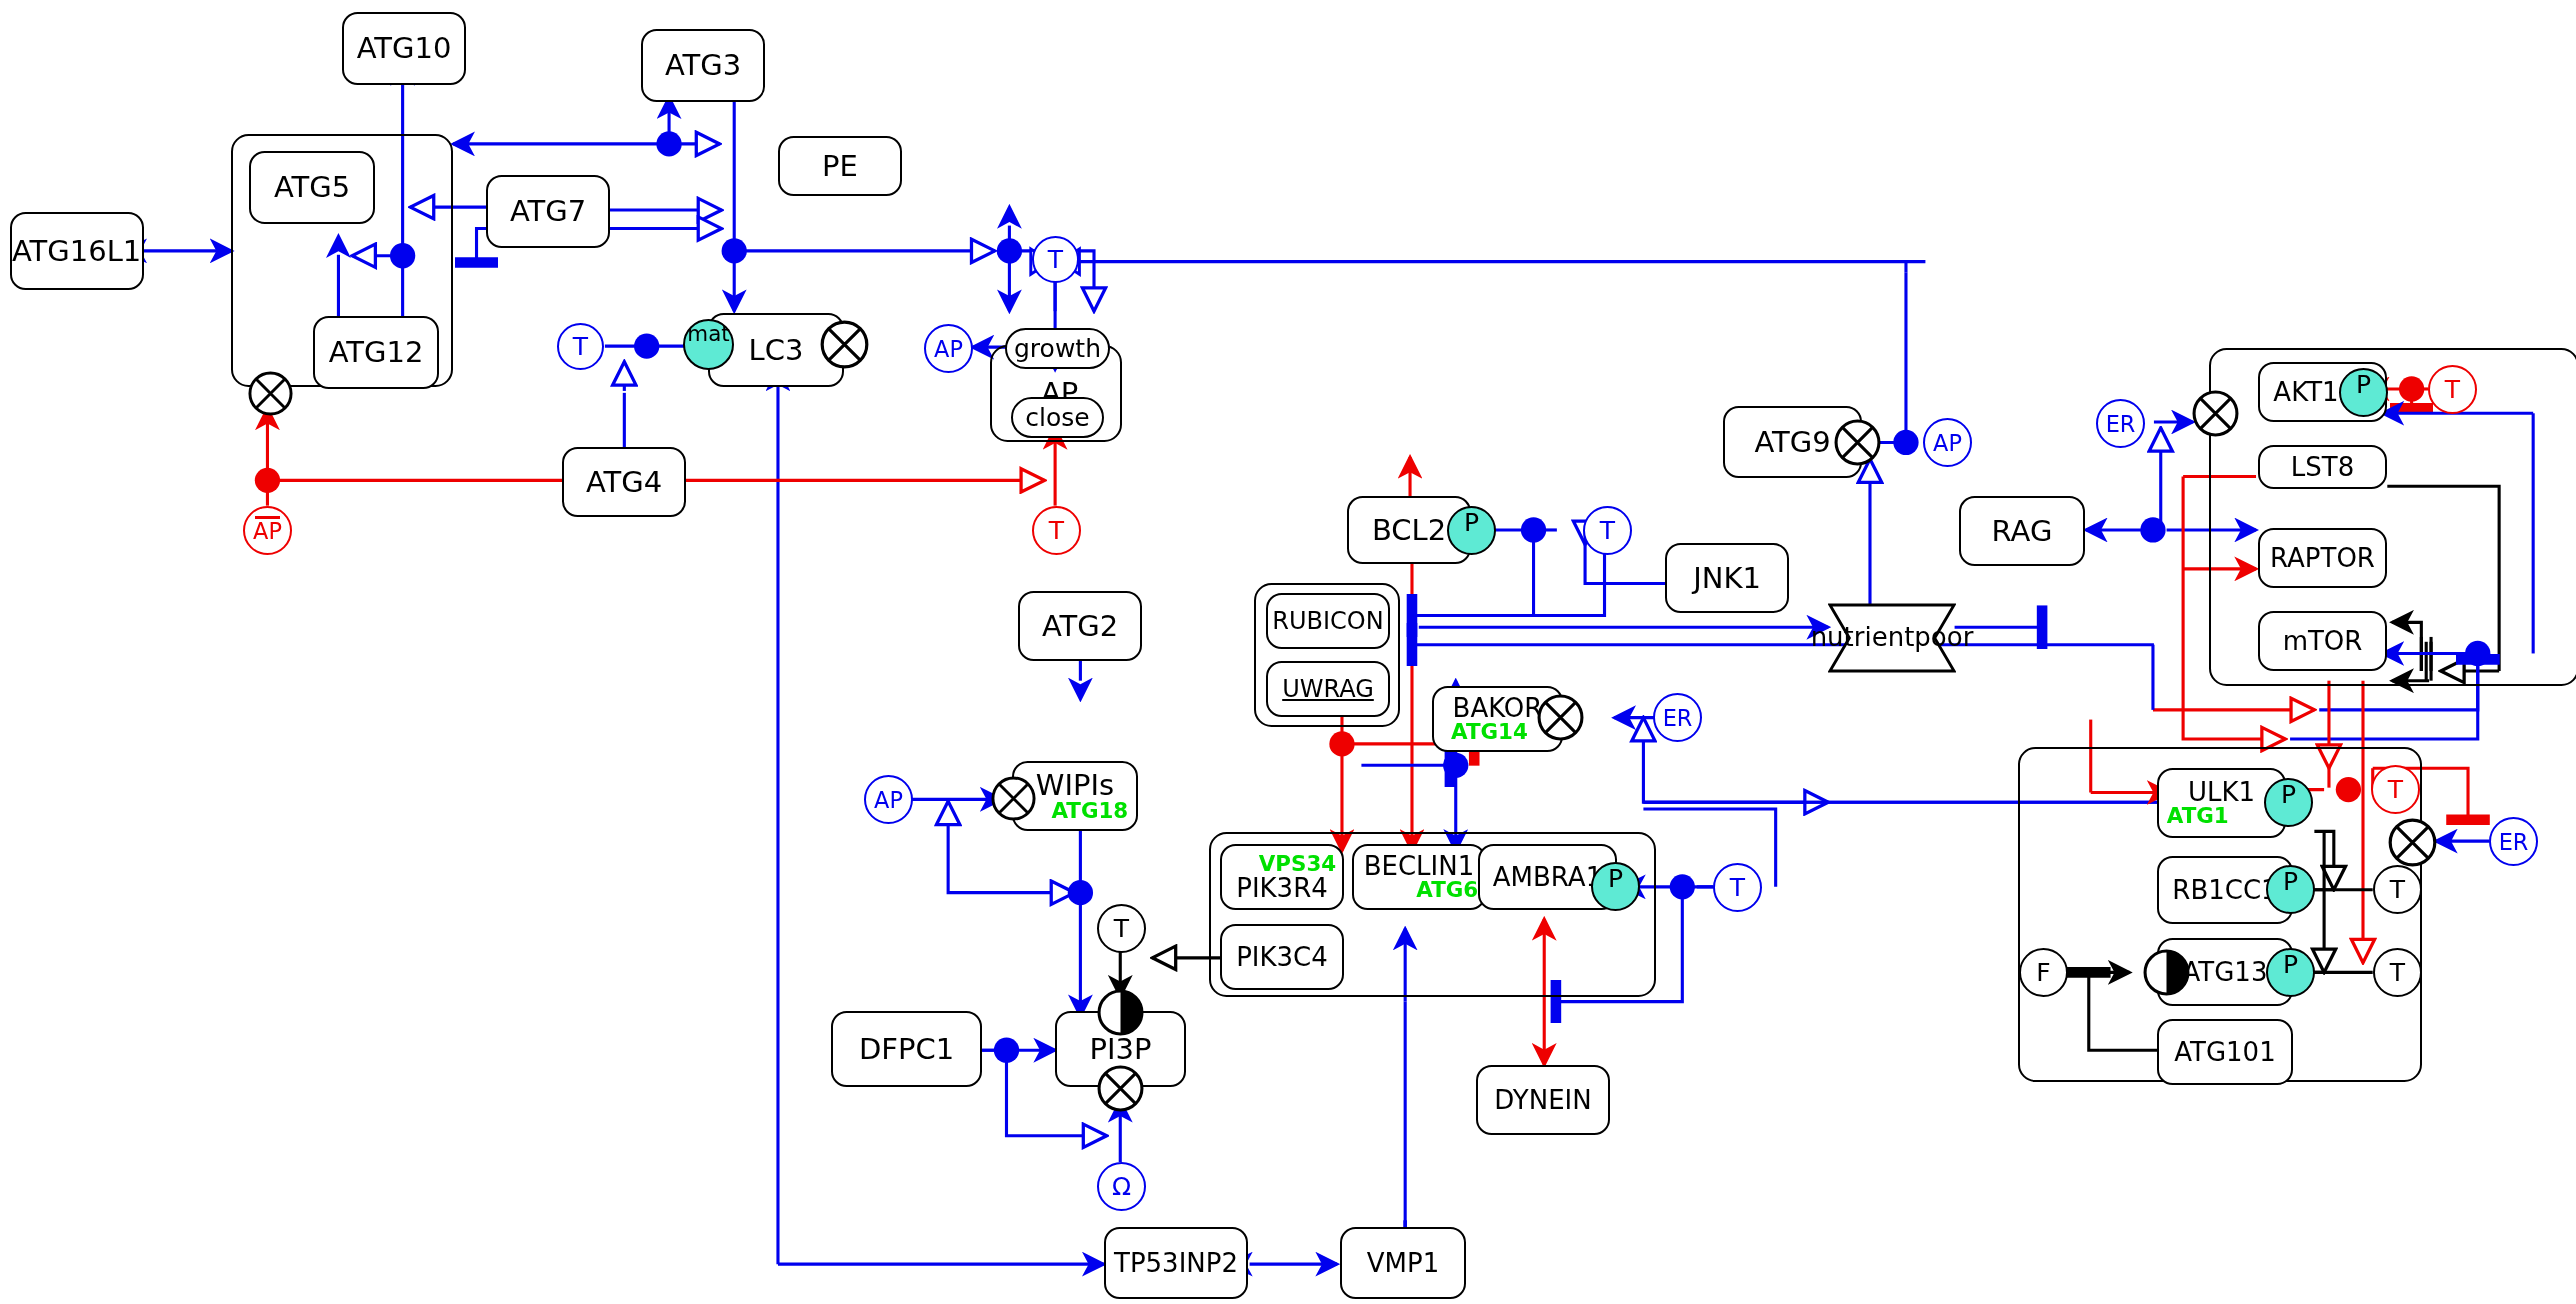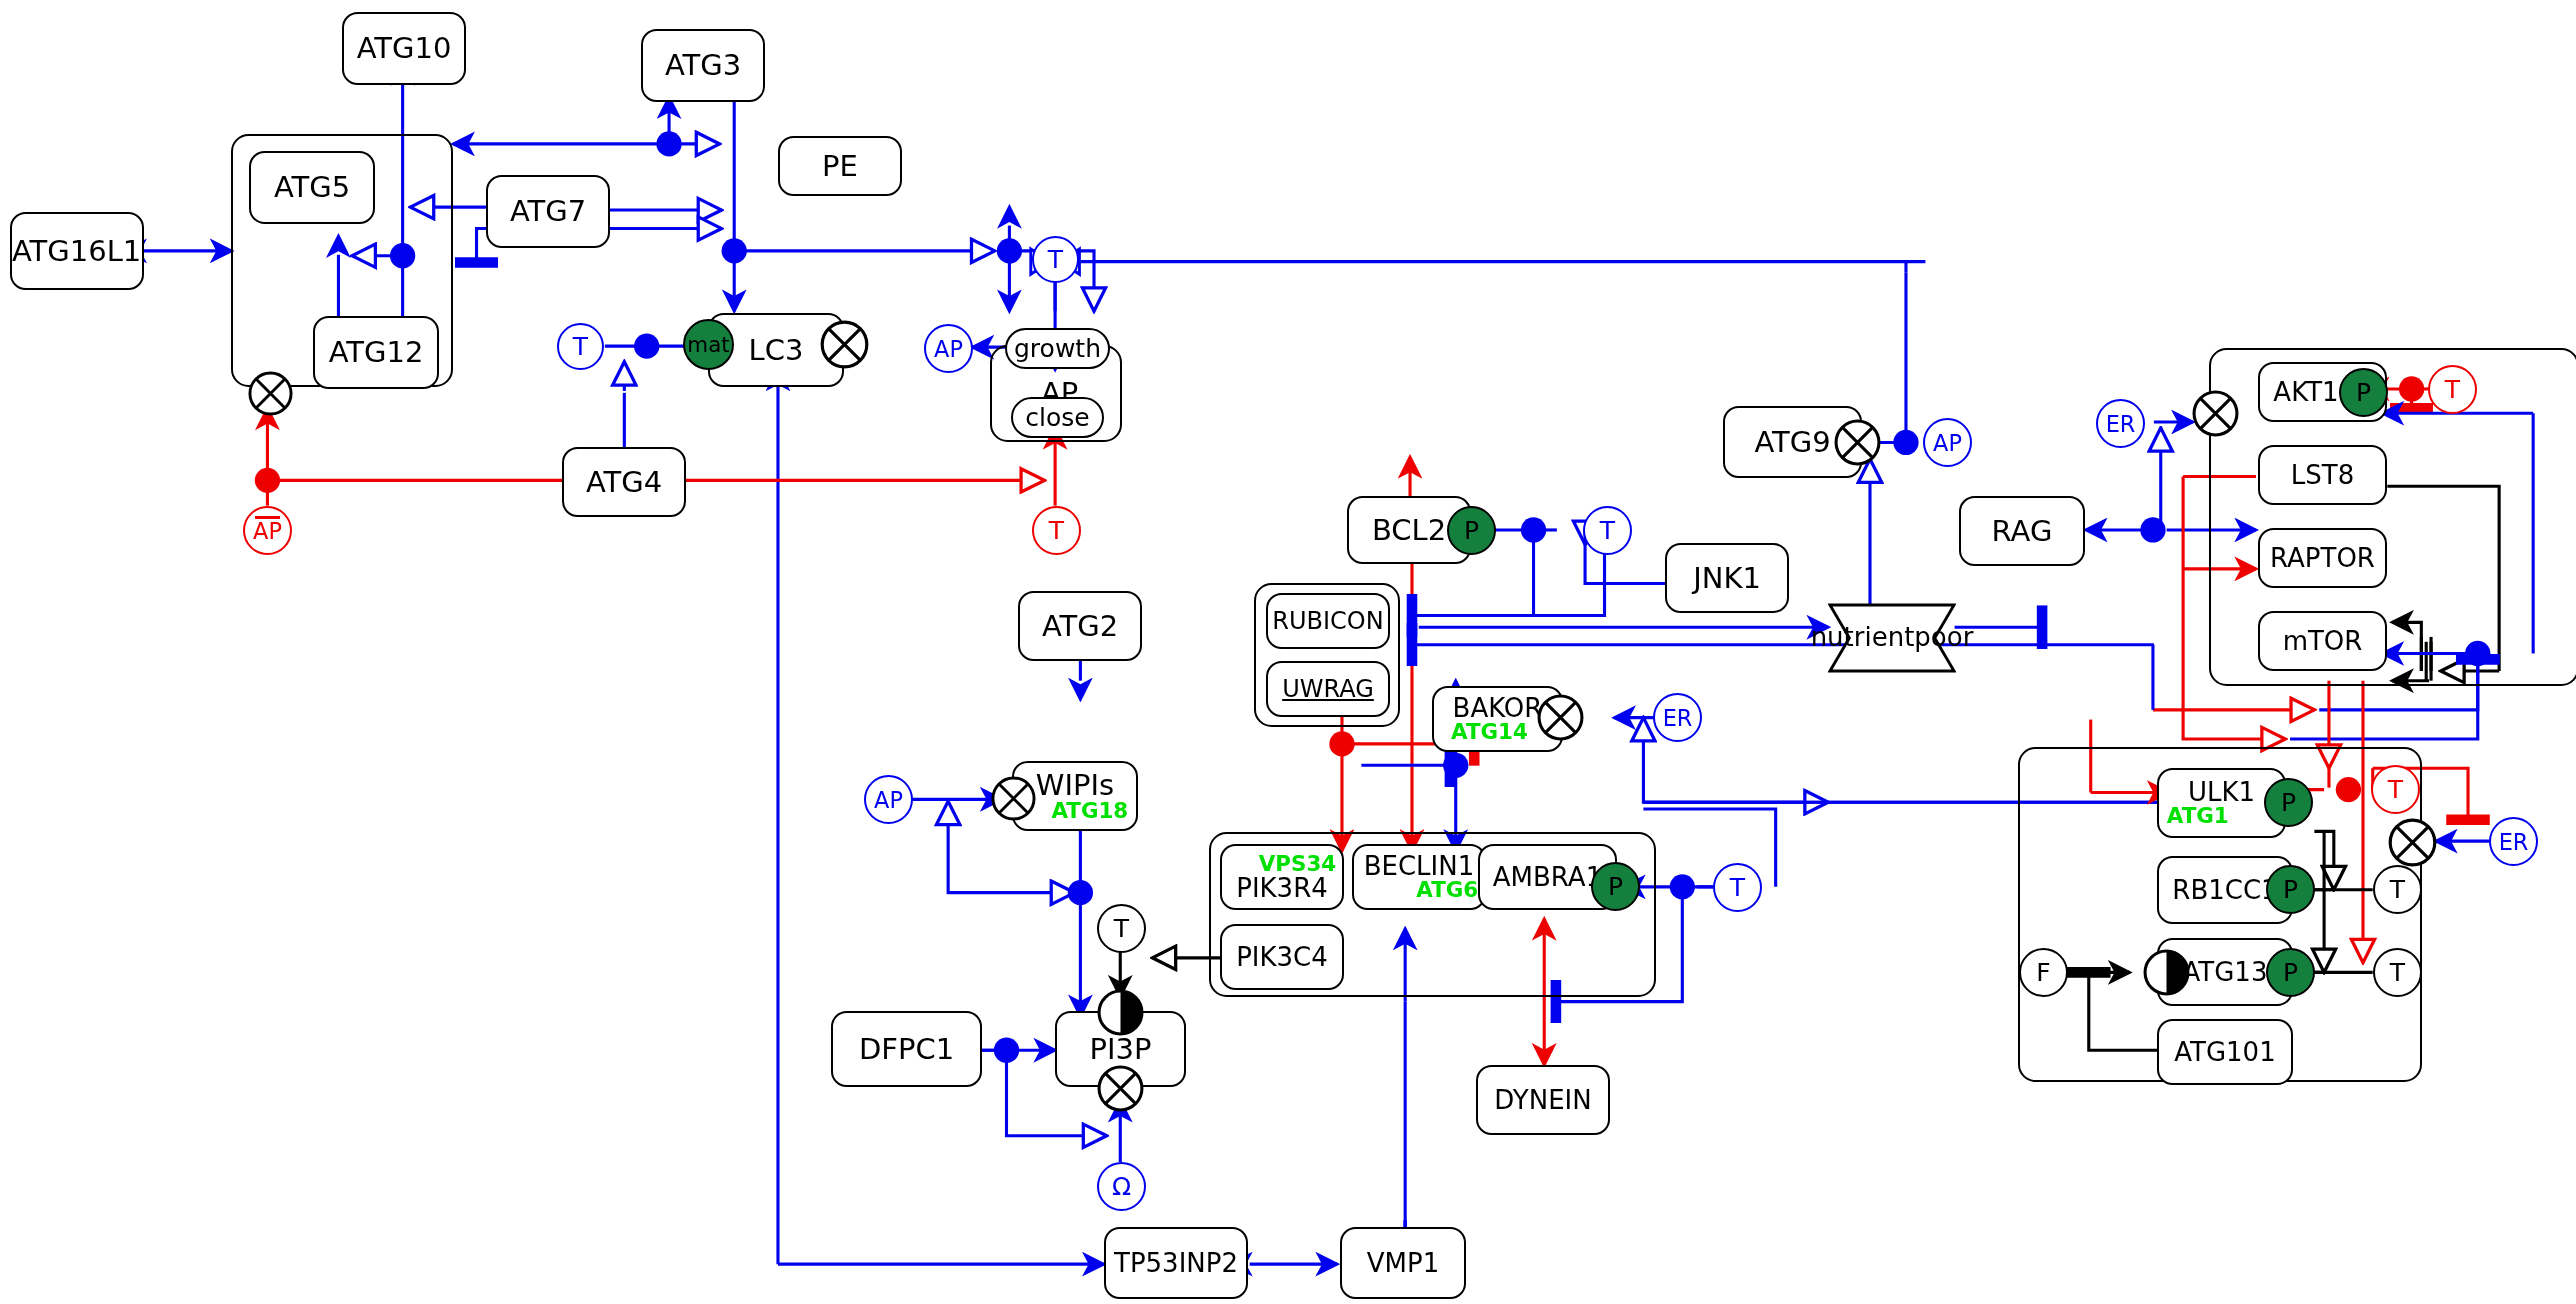--- a/index.html
+++ b/index.html
@@ -4,22 +4,22 @@
 <style>
   html,body{margin:0;padding:0;background:#ffffff;}
   body{font-family:"DejaVu Sans","Liberation Sans",sans-serif;}
   #canvas{position:relative;width:2576px;height:1304px;background:#fff;overflow:hidden;}
   svg#wires{position:absolute;left:0;top:0;width:2576px;height:1304px;}
   .node{position:absolute;box-sizing:border-box;border:2.9px solid #000;border-radius:15.6px;background:#fff;
         display:flex;align-items:center;justify-content:center;flex-direction:column;}
   .node .lbl{font-size:29px;color:#000;line-height:1;}
   .node .alias{font-size:21.4px;color:#00e000;font-weight:bold;line-height:1;}
   .cplx{position:absolute;box-sizing:border-box;border:2.9px solid #000;border-radius:17.5px;background:transparent;}
-  .badge{position:absolute;box-sizing:border-box;border:2.9px solid #000;border-radius:50%;background:#15803d;
-         display:flex;align-items:center;justify-content:center;font-size:25px;color:#000;z-index:6;}
+  .badge{position:absolute;box-sizing:border-box;border:2.9px solid #000;border-radius:50%;background:#5eead4;
+         display:flex;align-items:flex-start;justify-content:center;font-size:25px;color:#000;z-index:6;}
   .tag{position:absolute;box-sizing:border-box;border:2.9px solid #0000ee;border-radius:50%;background:#fff;
        display:flex;align-items:center;justify-content:center;font-size:25px;color:#0000ee;z-index:6;}
   .tag.red{border-color:#ee0000;color:#ee0000;}
   .tagk{position:absolute;box-sizing:border-box;border:2.9px solid #000;border-radius:50%;background:#fff;
        display:flex;align-items:center;justify-content:center;font-size:25px;color:#000;z-index:6;}
   .ovl{position:relative;}
   .ovl::before{content:"";position:absolute;left:1.9px;right:1.9px;top:-1.9px;height:2.9px;background:#ee0000;}
   .stadium{position:absolute;box-sizing:border-box;border:2.9px solid #000;border-radius:971px;background:#fff;
        display:flex;align-items:center;justify-content:center;font-size:27px;color:#000;z-index:5;}
   .plain{position:absolute;font-size:29px;color:#000;}
@@ -428,21 +428,21 @@
   <span class="lbl">RAG</span>
 </div>
 
 <div class="cplx" style="left:2209px;top:348px;width:370px;height:338px;"></div>
 <div class="node" style="left:2258px;top:362px;width:129px;height:60px;">
   <span class="lbl" style="font-size:26px;">AKT1S1</span>
 </div>
 <div class="badge" style="left:2339px;top:368px;width:49px;height:49px;">
   <span>P</span>
 </div>
-<div class="node" style="left:2258px;top:445px;width:129px;height:60px;">
+<div class="node" style="left:2258px;top:445px;width:129px;height:44px;">
   <span class="lbl" style="font-size:26px;">LST8</span>
 </div>
 <div class="node" style="left:2258px;top:528px;width:129px;height:60px;">
   <span class="lbl" style="font-size:26px;">RAPTOR</span>
 </div>
 <div class="node" style="left:2258px;top:611px;width:129px;height:60px;">
   <span class="lbl" style="font-size:26px;">mTOR</span>
 </div>
 <div class="halfnode" style="left:2191px;top:389px;">
   <svg width="49" height="49" viewBox="0 0 48 48">

